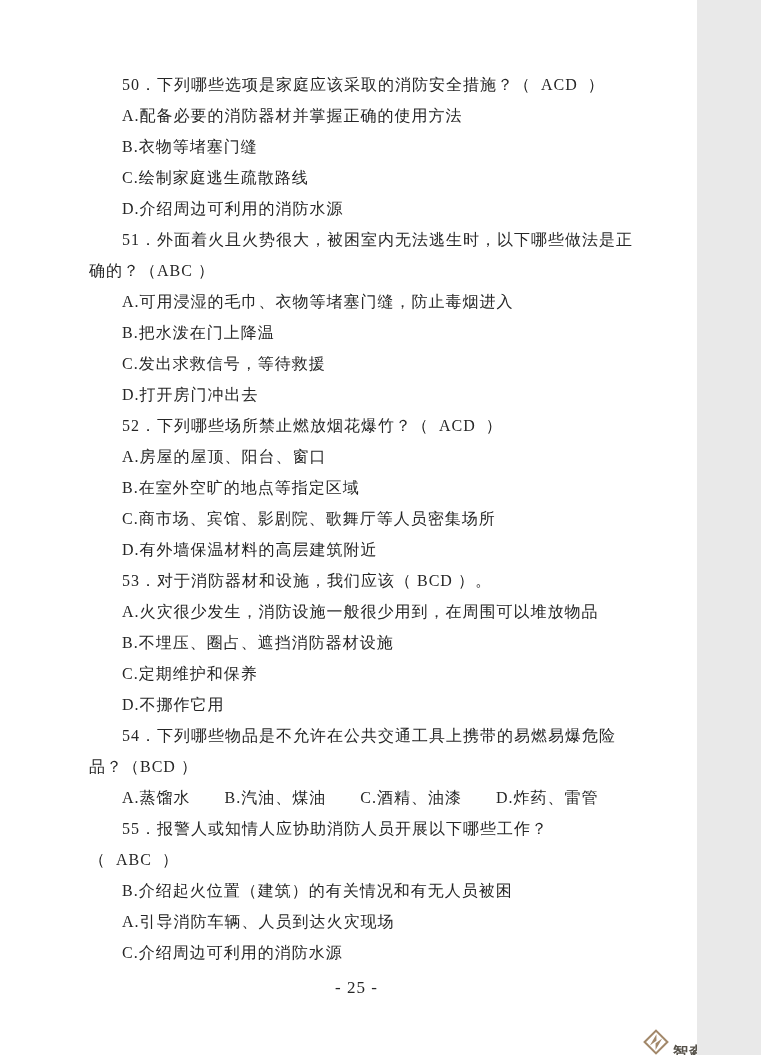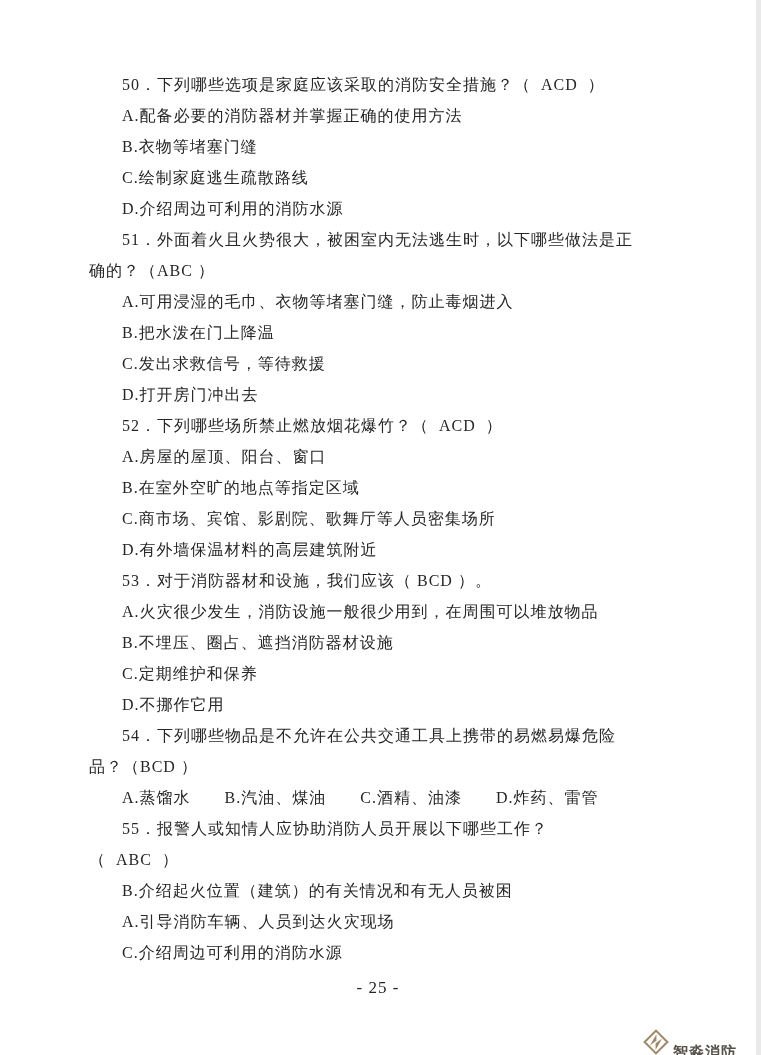--- a/index.html
+++ b/index.html
@@ -1,39 +1,39 @@
 <!DOCTYPE html>
 <html><head>
 <meta charset="utf-8">
 <style>
   html, body { margin: 0; padding: 0; background: #e9e9e9; }
   .page {
     position: relative;
-    width: 756px;
+    width: 697px;
     height: 1055px;
     background: #ffffff;
     font-family: "Liberation Serif", "DejaVu Serif", serif;
     color: #262626;
     overflow: hidden;
   }
   .content {
     position: absolute;
     left: 89px;
     top: 69px;
     width: 580px;
     font-size: 16px;
     line-height: 31px;
     letter-spacing: 1px;
   }
   .ln { white-space: pre; }
   .ind { padding-left: 33px; }
   .footer-pagenum {
     position: absolute;
     top: 978px;
-    left: 0;
+    left: 8px;
     width: 100%;
     text-align: center;
     font-size: 17px;
     letter-spacing: 1px;
     color: #262626;
   }
   .watermark {
     position: absolute;
     left: 642px;
     top: 1012px;

